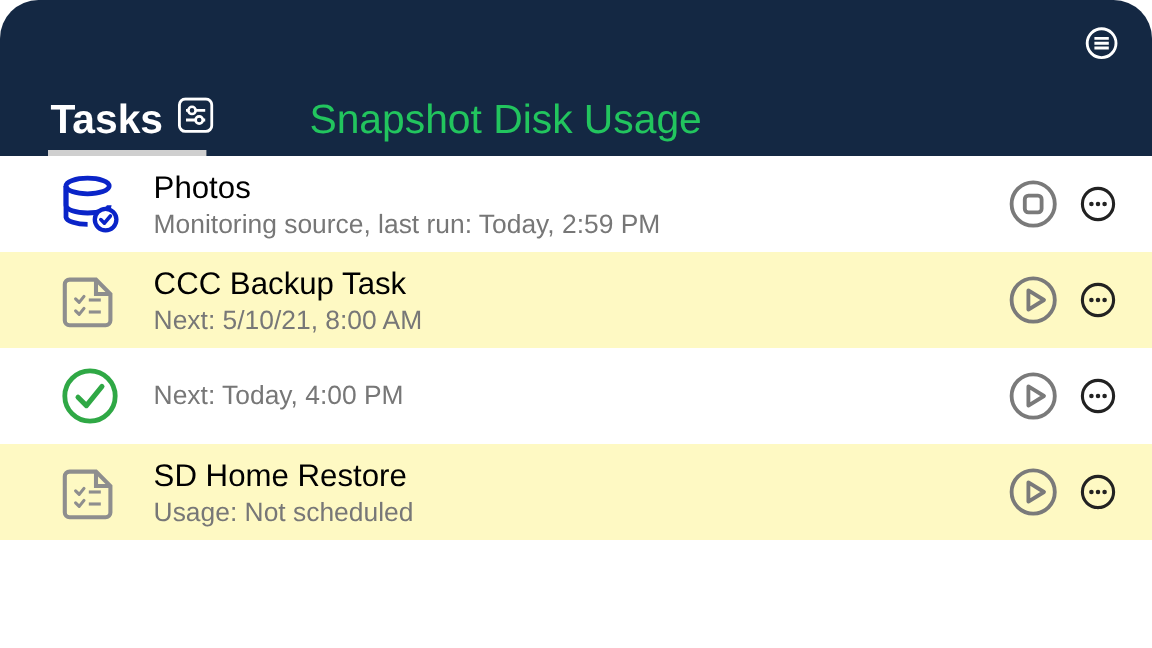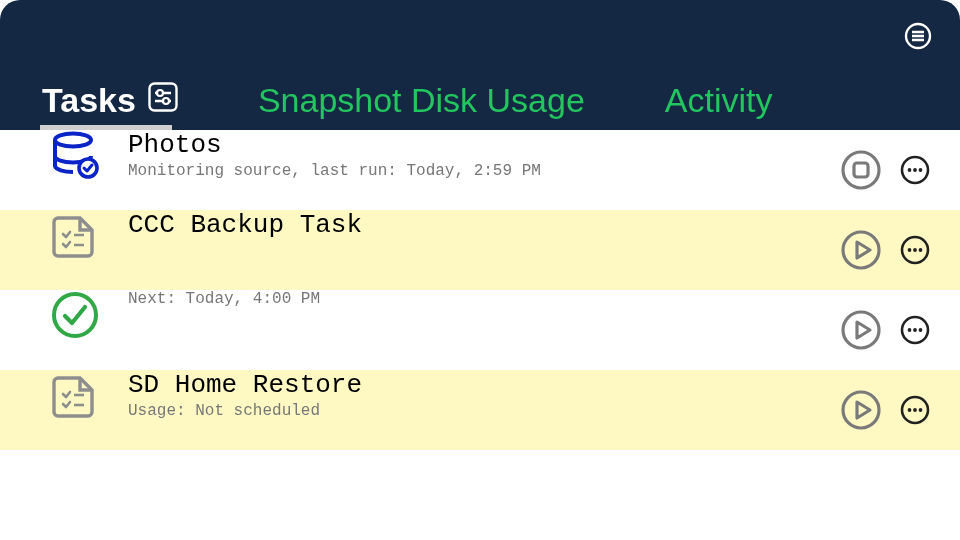--- a/index.html
+++ b/index.html
@@ -8,21 +8,21 @@
     padding: 0;
     width: 960px;
     height: 540px;
     font-family: -apple-system, "Helvetica Neue", Arial, sans-serif;
     background: #fff;
   }
   .window {
     width: 960px;
     height: 540px;
     background: #fff;
-    border-radius: 20px;
+    border-radius: 32px;
     overflow: hidden;
   }
   .header {
     background: #142843;
     color: #fff;
     height: 130px;
     position: relative;
     padding-top: 15px;
   }
   .menu-btn {
@@ -60,24 +60,24 @@
     left: 40px;
     width: 132px;
     height: 5px;
     background: #cfcfcf;
   }
   .task-list {
     width: 100%;
   }
   .task-row {
     display: flex;
+    align-items: center;
     height: 80px;
     padding: 0 30px 0 50px;
     background: #fff;
-    font-family: Liberation Mono, monospace;
   }
   .task-row.alt {
     background: #fef9c3;
   }
   .task-icon {
     width: 50px;
     height: 50px;
     flex-shrink: 0;
     margin-right: 28px;
   }
@@ -86,21 +86,21 @@
     display: flex;
     flex-direction: column;
     gap: 2px;
   }
   .task-title {
     font-size: 26px;
     font-weight: 400;
     color: #000;
   }
   .task-sub {
-    font-size: 16px;
+    font-size: 22px;
     color: #777;
   }
   .task-actions {
     display: flex;
     align-items: center;
     gap: 18px;
   }
   .action-btn {
     width: 42px;
     height: 42px;
@@ -136,23 +136,20 @@
             <line x1="7" y1="11" x2="23" y2="11" stroke="#fff" stroke-width="2.4"></line>
             <circle cx="12" cy="11" r="3" fill="#142843" stroke="#fff" stroke-width="2.2"></circle>
             <line x1="7" y1="19" x2="23" y2="19" stroke="#fff" stroke-width="2.4"></line>
             <circle cx="18" cy="19" r="3" fill="#142843" stroke="#fff" stroke-width="2.2"></circle>
           </svg>
         </span>
       </div>
       <div class="tab">
         <span>Snapshot Disk Usage</span>
       </div>
-      <div class="tab">
-        <span>Activity</span>
-      </div>
     </div>
     <div class="tab-underline"></div>
   </div>
 
   <div class="task-list">
 
     <div class="task-row">
       <div class="task-icon">
         <svg viewBox="0 0 50 50" width="50" height="50">
           <ellipse cx="23" cy="10" rx="18" ry="6.5" fill="none" stroke="#0a24c8" stroke-width="4"></ellipse>
@@ -190,20 +187,21 @@
           <path d="M8 8 h22 l12 12 v22 a4 4 0 0 1 -4 4 h-30 a4 4 0 0 1 -4 -4 v-30 a4 4 0 0 1 4 -4 z" fill="none" stroke="#8e8e8e" stroke-width="3.4"></path>
           <path d="M30 8 v12 h12" fill="none" stroke="#8e8e8e" stroke-width="3.4"></path>
           <path d="M13 24 l3 3 l4 -5" fill="none" stroke="#8e8e8e" stroke-width="2.6" stroke-linecap="round" stroke-linejoin="round"></path>
           <line x1="24" y1="25" x2="34" y2="25" stroke="#8e8e8e" stroke-width="2.6"></line>
           <path d="M13 34 l3 3 l4 -5" fill="none" stroke="#8e8e8e" stroke-width="2.6" stroke-linecap="round" stroke-linejoin="round"></path>
           <line x1="24" y1="35" x2="34" y2="35" stroke="#8e8e8e" stroke-width="2.6"></line>
         </svg>
       </div>
       <div class="task-text">
         <div class="task-title">CCC Backup Task</div>
+        <div class="task-sub">Next: 5/10/21, 8:00 AM</div>
       </div>
       <div class="task-actions">
         <div class="action-btn">
           <svg viewBox="0 0 42 42" width="42" height="42">
             <circle cx="21" cy="21" r="18" fill="none" stroke="#7a7a7a" stroke-width="3.2"></circle>
             <path d="M17 13 l13 8 l-13 8 z" fill="none" stroke="#7a7a7a" stroke-width="3.2" stroke-linejoin="round"></path>
           </svg>
         </div>
         <div class="more-btn">
           <svg viewBox="0 0 30 30" width="30" height="30">

